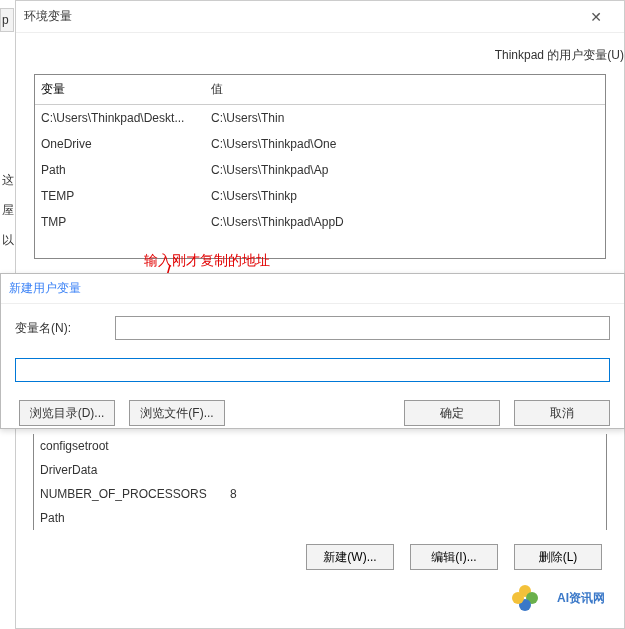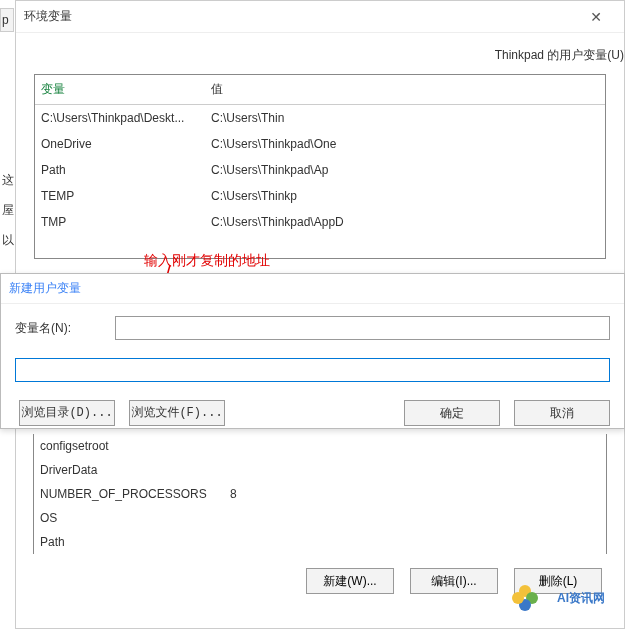--- a/index.html
+++ b/index.html
@@ -8,21 +8,21 @@
 
 .main-dialog { position: absolute; left: 15px; top: 0; right: 0; height: 629px; border: 1px solid #ccc; background: #fff; }
 .titlebar { height: 32px; display: flex; align-items: center; padding: 0 8px; border-bottom: 1px solid #eee; }
 .titlebar .title { flex: 1; color: #333; }
 .titlebar .close { width: 40px; text-align: center; color: #555; font-size: 14px; }
 
 .section-label { padding: 14px 0 10px 18px; color: #333; text-align: right; }
 .table-box { margin: 0 18px; border: 1px solid #888; background: #fff; }
 .table-head, .table-row { display: flex; align-items: center; padding: 4px 0; }
 .table-head { border-bottom: 1px solid #ccc; }
-.table-head .col { color: #15803d; }
+.table-head .col { color: #000000; }
 .col { padding: 2px 6px; white-space: nowrap; overflow: hidden; text-overflow: ellipsis; }
 .col.name { width: 170px; }
 .col.value { flex: 1; color: #333; }
 .table-body .table-row { color: #333; }
 .table-body .table-row:nth-child(even) { }
 .user-table { height: 185px; }
 
 
 .annotation-text { position: absolute; color: #e20000; font-size: 14px; }
 .annotation-box { position: absolute; border: 1px solid #e20000; pointer-events: none; }
@@ -31,21 +31,21 @@
 
 .new-dialog { position: absolute; left: 0; top: 273px; right: 0; height: 156px; background: #fff; border: 1px solid #bbb; box-shadow: 0 2px 6px rgba(0,0,0,0.15); }
 .new-dialog .hdr { padding: 6px 8px; color: #3b82f6; border-bottom: 1px solid #eee; }
 .new-dialog .body { padding: 12px 14px 8px 14px; }
 .field-row { display: flex; align-items: center; margin-bottom: 18px; }
 .field-row label { width: 100px; color: #333; }
 .field-row input { flex: 1; height: 24px; border: 1px solid #999; padding: 0 4px; background: #fff; outline: none; }
 .field-row input.focused { border: 1px solid #0078d7; }
 .btn-row { display: flex; align-items: center; gap: 14px; padding-left:4px; }
 .btn { min-width: 96px; height: 26px; border: 1px solid #999; background: #f3f3f3; color: #333; text-align: center; line-height: 24px; cursor: pointer; }
-.btn.wide { min-width: 96px; font-family: Liberation Mono, monospace; }
+.btn.wide { min-width: 96px; }
 .spacer { flex: 1; }
 
 
 .sys-area { position: absolute; left: 33px; right: 18px; top: 434px; }
 .sys-table { border-left: 1px solid #888; border-right: 1px solid #888; }
 .sys-row { display: flex; padding: 3px 0; color: #333; }
 .sys-row .col.name { width: 190px; }
 .sys-btn-row { display:flex; gap:16px; justify-content:flex-end; margin-top:14px; margin-right:5px;}
 .sys-btn { min-width: 88px; height:26px; border:1px solid #999; background:#f3f3f3; text-align:center; line-height:24px; cursor:pointer; }
 
@@ -144,24 +144,20 @@
       </div>
       <div class="sys-row">
         <div class="col name">DriverData</div>
         <div class="col value"></div>
       </div>
       <div class="sys-row">
         <div class="col name">NUMBER_OF_PROCESSORS</div>
         <div class="col value">8</div>
       </div>
       <div class="sys-row">
-        <div class="col name">OS</div>
-        <div class="col value"></div>
-      </div>
-      <div class="sys-row">
         <div class="col name">Path</div>
         <div class="col value"></div>
       </div>
     </div>
   <div class="sys-btn-row">
     <div class="sys-btn">新建(W)...</div>
     <div class="sys-btn">编辑(I)...</div>
     <div class="sys-btn">删除(L)</div>
   </div>
 </div>

